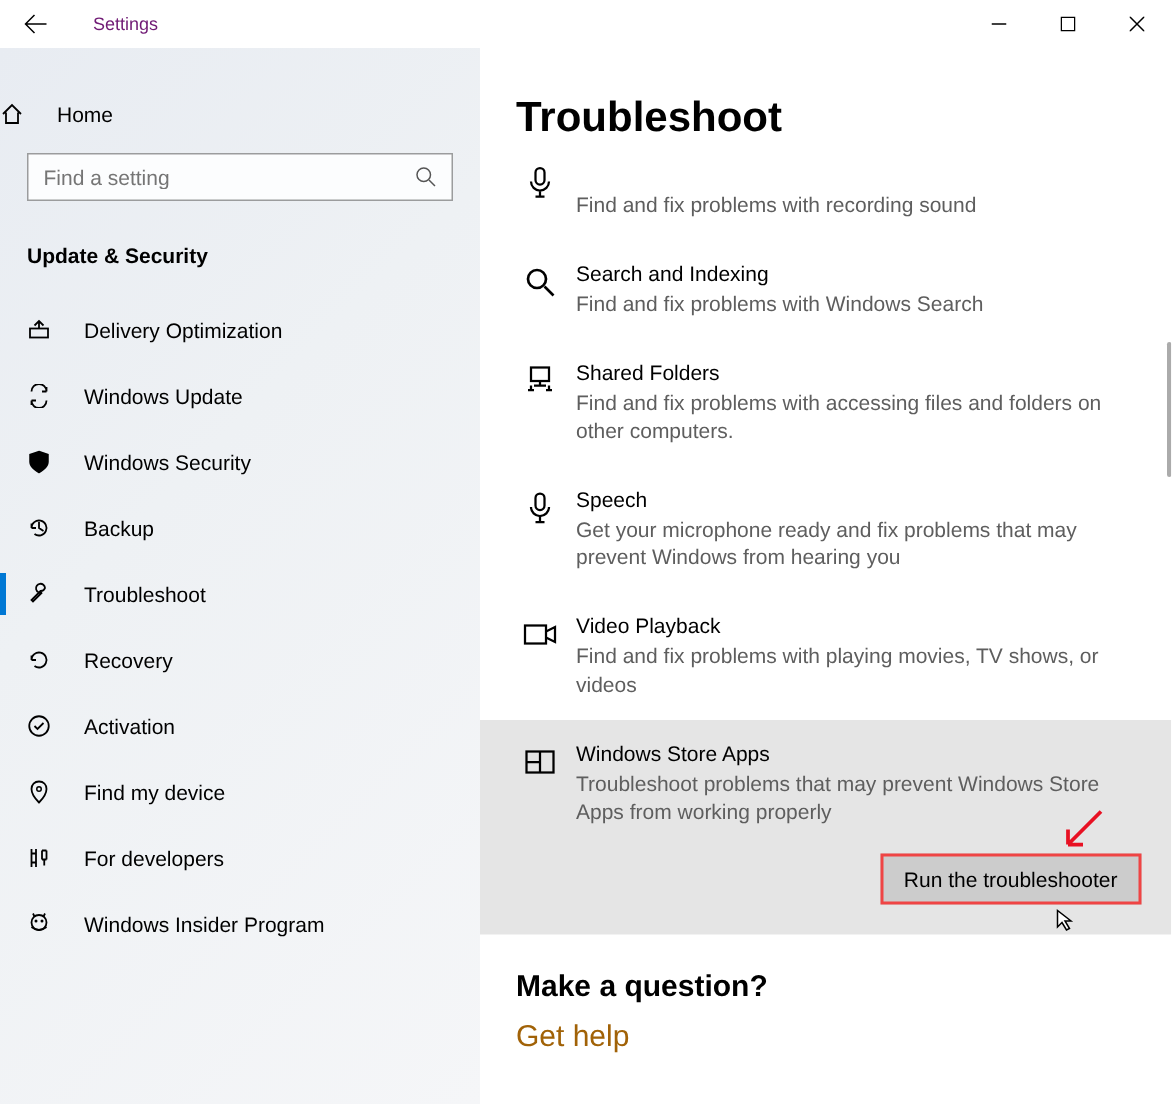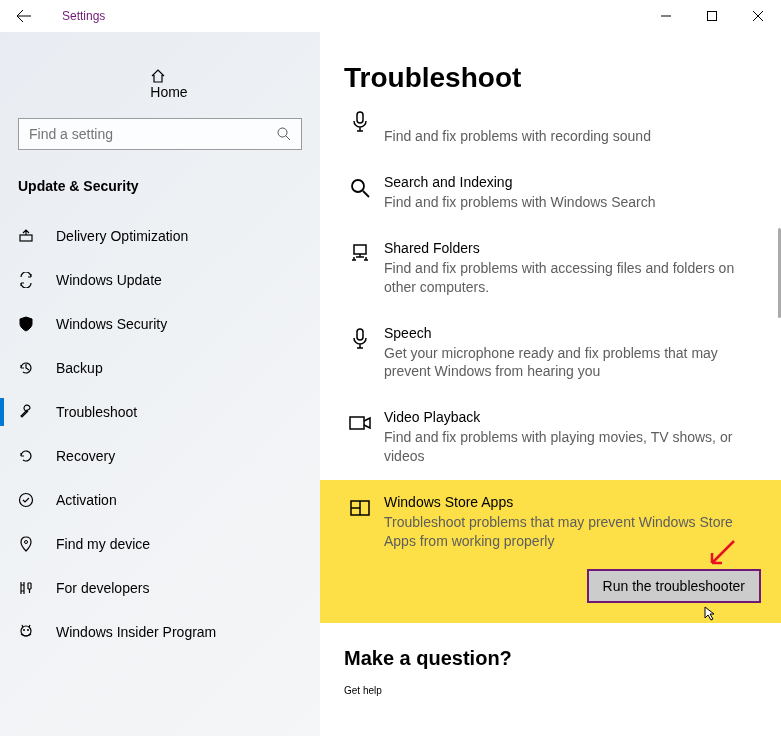--- a/index.html
+++ b/index.html
@@ -4,21 +4,21 @@
 <style>
 * { box-sizing: border-box; margin: 0; padding: 0; font-family: "Segoe UI", Arial, sans-serif; }
 body { width: 781px; height: 736px; background: #fff; overflow: hidden; position: relative; }
 .titlebar { height: 32px; display: flex; align-items: center; position: relative; }
 .back-btn { width: 48px; height: 32px; display: flex; align-items: center; justify-content: center; cursor: pointer; }
 .title-text { font-size: 12px; color: #701a75; margin-left: 14px; }
 .win-controls { position: absolute; right: 0; top: 0; display: flex; }
 .win-btn { width: 46px; height: 32px; display: flex; align-items: center; justify-content: center; cursor: pointer; }
 .container { display: flex; height: 704px; }
 .sidebar { width: 320px; background: linear-gradient(135deg, #e8ecf2 0%, #eef1f4 40%, #f5f6f8 100%); padding-top: 26px; }
-.home-item { display: flex; align-items: center; padding: 10px 18px; cursor: pointer; flex-direction: column; }
+.home-item { display: flex; align-items: flex-end; padding: 10px 0; cursor: pointer; }
 .home-item .icon-slot { width: 20px; text-align: center; }
 .home-item span.label { margin-left: 18px; font-size: 14px; color: #000; }
 .search-wrap { padding: 8px 18px 14px 18px; }
 .search-box { height: 32px; background: #fcfdfe; border: 1px solid #9b9c9d; display: flex; align-items: center; padding: 0 10px; }
 .search-box input { flex: 1; border: none; background: transparent; font-size: 14px; outline: none; color: #0369a1; }
 .section-head { padding: 14px 18px 10px 18px; font-size: 14px; font-weight: 600; color: #000; }
 .nav-list { margin-top: 10px; }
 .nav-item { display: flex; align-items: center; padding: 14px 18px; cursor: pointer; position: relative; }
 .nav-item.active::before { content: ""; position: absolute; left: 0; top: 8px; bottom: 8px; width: 4px; background: #0078d4; }
 .nav-item .icon-slot { width: 20px; text-align: center; color: #000; }
@@ -26,28 +26,28 @@
 .main { flex: 1; padding: 0 0 0 0; position: relative; overflow: hidden; }
 .page-title { font-size: 28px; font-weight: 600; padding: 30px 0 14px 24px; color: #000; }
 .scroll-area { height: 640px; overflow: hidden; position: relative; }
 .ts-list { padding: 0 20px 0 24px; }
 .ts-item { display: flex; padding: 14px 0; }
 .ts-item.cut { padding-top: 0; }
 .ts-icon { width: 32px; flex-shrink: 0; margin-right: 8px; display: flex; justify-content: center; padding-top: 2px; }
 .ts-body { flex: 1; }
 .ts-title { font-size: 14px; color: #000; margin-bottom: 3px; }
 .ts-desc { font-size: 14px; color: #5e5e5e; line-height: 1.35; }
-.ts-item.selected { background: #fde047; margin: 0 -20px 0 -24px; padding: 14px 20px 20px 24px; }
+.ts-item.selected { background: #e5e5e5; margin: 0 -20px 0 -24px; padding: 14px 20px 20px 24px; }
 .run-btn-wrap { display: flex; justify-content: flex-end; margin-top: 18px; position: relative; }
-.run-btn { background: #ccc; border: 2px solid #701a75; padding: 7px 14px; font-size: 14px; cursor: pointer; }
+.run-btn { background: #ccc; border: 2px solid #ef4444; padding: 7px 14px; font-size: 14px; cursor: pointer; }
 .arrow-anno { position: absolute; right: 25px; top: -30px; }
 .cursor-anno { position: absolute; right: 42px; top: 36px; }
 .section-q { padding: 24px 0 0 24px; }
 .section-q h2 { font-size: 20px; font-weight: 600; margin-bottom: 10px; }
-.section-q a { font-size: 10px; color: #000000; text-decoration: none; cursor: pointer; }
+.section-q a { font-size: 20px; color: #a16207; text-decoration: none; cursor: pointer; }
 .section-b { padding: 36px 0 0 24px; }
 .section-b h2 { font-size: 20px; font-weight: 600; margin-bottom: 10px; }
 .scrollbar-thumb { position: absolute; right: 0; top: 120px; width: 3px; height: 90px; background: #ababab; border-radius: 2px; }
 svg { display: block; }
 </style>
 </head>
 <body>
 
 <div class="titlebar">
   <div class="back-btn">

